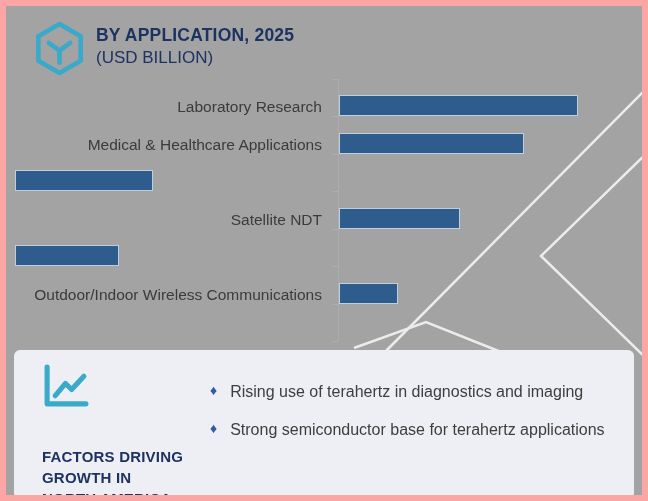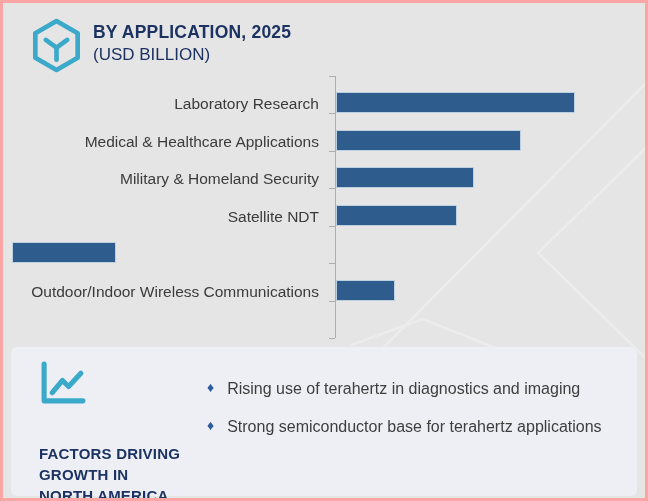--- a/index.html
+++ b/index.html
@@ -1,18 +1,18 @@
 <!DOCTYPE html>
 <html><head>
 <meta charset="utf-8">
 <style>
   html,body { margin:0; padding:0; background:#ffffff; }
   .frame {
     position:relative; width:648px; height:501px; box-sizing:border-box;
-    background:#e5e5e5; border:3px solid #fca5a5; overflow:hidden;
+    background:#a3a3a3; border:6px solid #fca5a5; overflow:hidden;
     font-family:"Liberation Sans","DejaVu Sans",sans-serif;
     padding-left:28px;
   }
 
   
   .watermark { position:absolute; inset:0; z-index:0; pointer-events:none; }
 
   
   .header { position:absolute; left:25px; top:15px; display:flex; align-items:flex-start; z-index:4; }
   .logo { width:57px; height:55px; flex:0 0 auto; }
@@ -96,21 +96,20 @@
             <div class="bar" style="width: 239px; background: rgb(46, 92, 140);"></div>
           </div>
       </div>
       <div class="crow">
         <div class="clabel">Medical &amp; Healthcare Applications</div>
         <div class="cbararea">
             <div class="bar" style="width: 185px; background: rgb(46, 92, 140);"></div>
           </div>
       </div>
       <div class="crow">
-        <div class="clabel">Military &amp; Homeland Security</div>
         <div class="cbararea">
             <div class="bar" style="width: 138px; background: rgb(46, 92, 140);"></div>
           </div>
       </div>
       <div class="crow">
         <div class="clabel">Satellite NDT</div>
         <div class="cbararea">
             <div class="bar" style="width: 121px; background: rgb(46, 92, 140);"></div>
           </div>
       </div>

